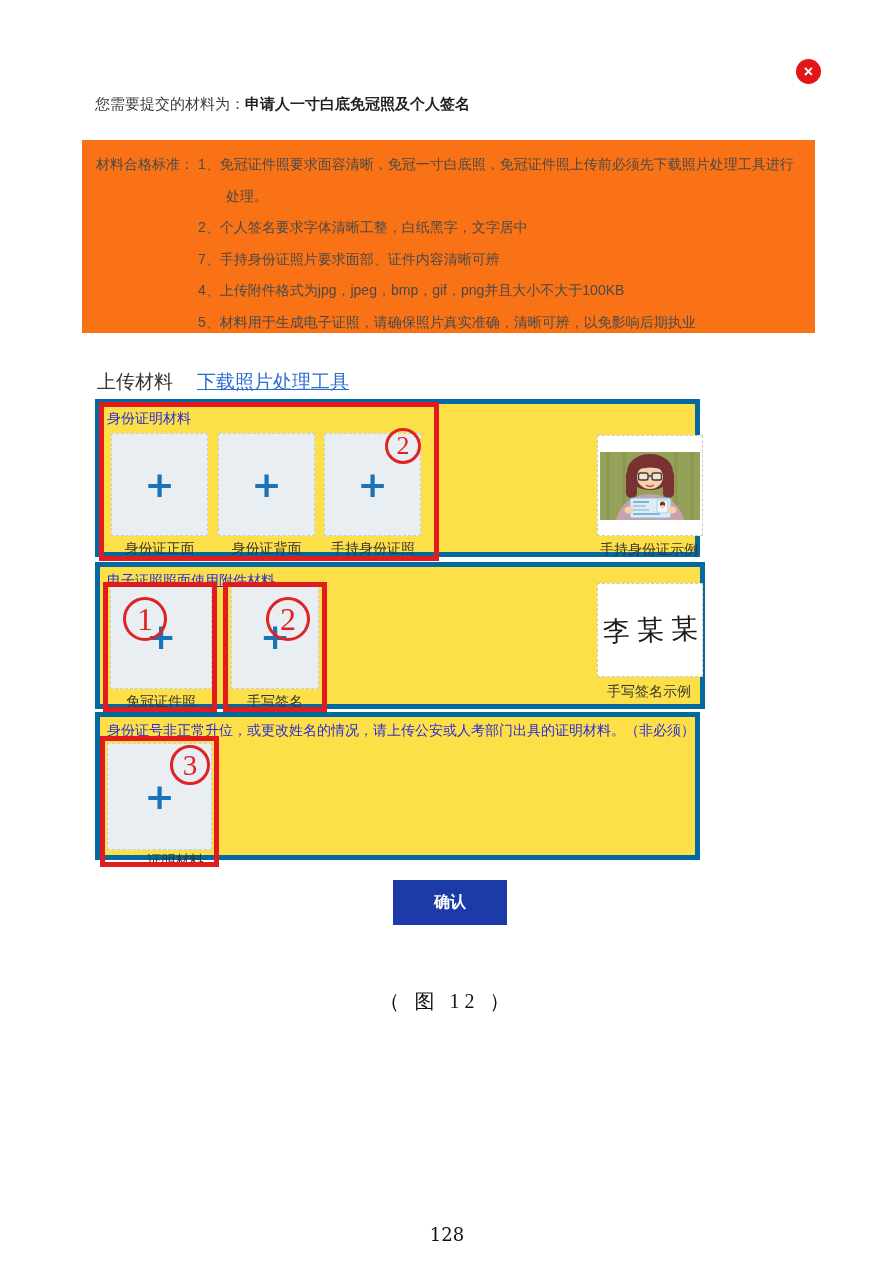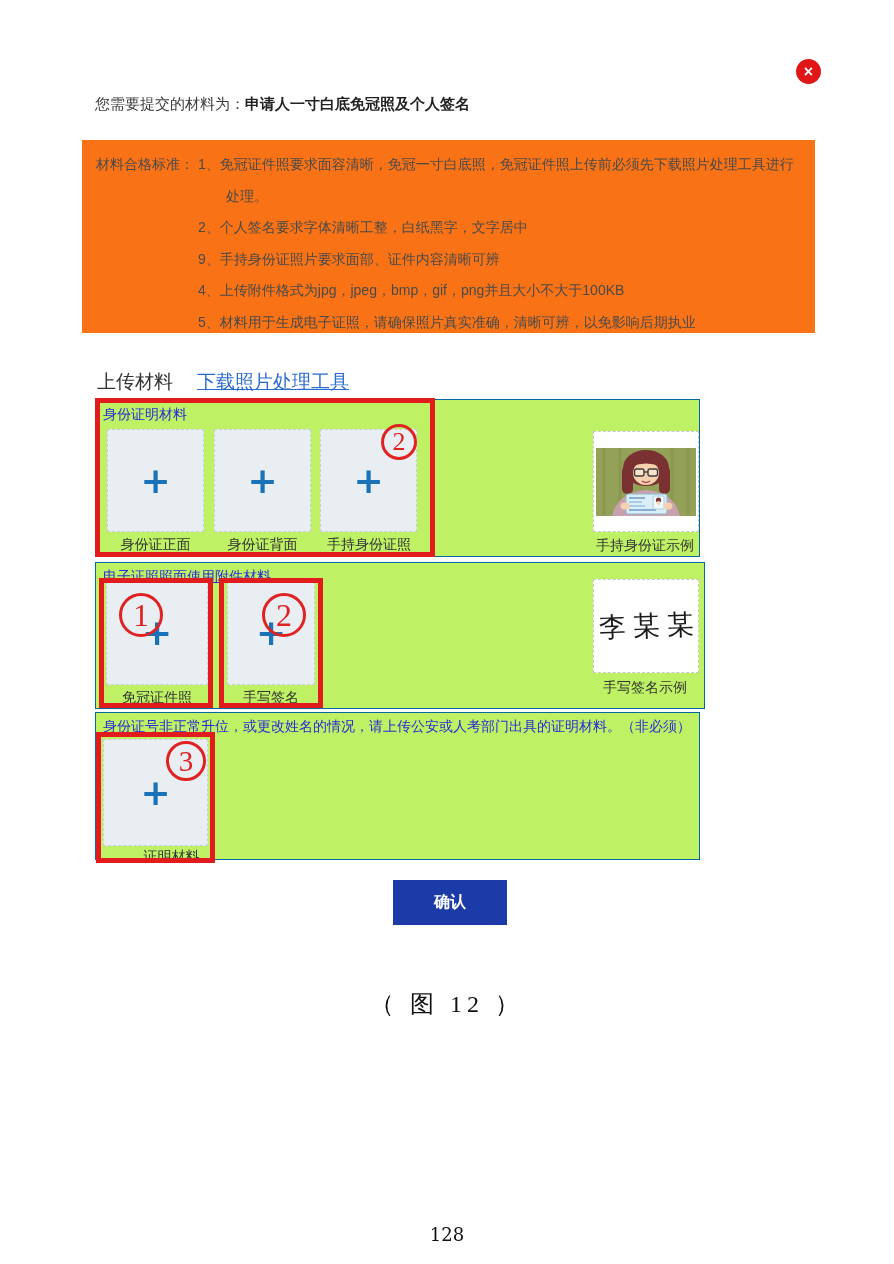--- a/index.html
+++ b/index.html
@@ -32,21 +32,21 @@
   .std-label { width: 102px; flex: none; }
   .std-items { flex: 1; }
   .std-item { padding-left: 2em; text-indent: -2em; }
 
   
   .tabs-row { left: 97px; top: 369px; display: flex; gap: 24px; font-size: 19px; }
   .tab-label { color: #333; }
   .dl-link { color: #2b6bd0; text-decoration: underline; cursor: pointer; }
 
   
-  .section { border: 1px solid #0369a1; background: #bef264; }
+  .section { border: 5px solid #0369a1; background: #fde047; }
   .sec-a { left: 95px; top: 399px; width: 605px; height: 158px; }
   .sec-b { left: 95px; top: 562px; width: 610px; height: 147px; }
   .sec-c { left: 95px; top: 712px; width: 605px; height: 148px; }
   .sec-title { position: absolute; font-size: 14px; color: #2b2bd5; white-space: nowrap; }
   .underlined { text-decoration: underline; }
 
   
   .ubox {
     position: absolute; background: #e9eef3; border: 1px dashed #c7ced6;
     display: flex; align-items: center; justify-content: center; cursor: pointer;
@@ -83,42 +83,42 @@
     left: 393px; top: 880px; width: 114px; height: 45px;
     background: #1c3ba8; color: #fff; border: none;
     font-size: 16px; font-weight: bold; cursor: pointer;
     font-family: "Liberation Sans", "DejaVu Sans", sans-serif;
   }
 
   
   .fig-caption {
     left: 0; top: 988px; width: 894px; text-align: center;
     font-family: "Liberation Serif", "DejaVu Serif", serif;
-    font-size: 24px; color: #111; letter-spacing: 5px;
+    font-size: 20px; color: #111; letter-spacing: 5px;
   }
   .page-number {
     left: 0; top: 1224px; width: 894px; text-align: center;
     font-family: "DejaVu Serif", serif; font-size: 18px; color: #111;
   }
 </style>
 </head>
 <body>
 
 <button class="abs close-btn"><span>×</span></button>
 
 <div class="abs intro">
   <span>您需要提交的材料为：</span><b>申请人一寸白底免冠照及个人签名</b>
 </div>
 
 <div class="abs standards">
   <div class="std-label">材料合格标准：</div>
   <div class="std-items">
     <p class="std-item">1、免冠证件照要求面容清晰，免冠一寸白底照，免冠证件照上传前必须先下载照片处理工具进行处理。</p>
     <p class="std-item">2、个人签名要求字体清晰工整，白纸黑字，文字居中</p>
-    <p class="std-item">9、手持身份证照片要求面部、证件内容清晰可辨</p>
+    <p class="std-item">7、手持身份证照片要求面部、证件内容清晰可辨</p>
     <p class="std-item">4、上传附件格式为jpg，jpeg，bmp，gif，png并且大小不大于100KB</p>
     <p class="std-item">5、材料用于生成电子证照，请确保照片真实准确，清晰可辨，以免影响后期执业</p>
   </div>
 </div>
 
 <div class="abs tabs-row">
   <span class="tab-label">上传材料</span>
   <a class="dl-link">下载照片处理工具</a>
 </div>
 

